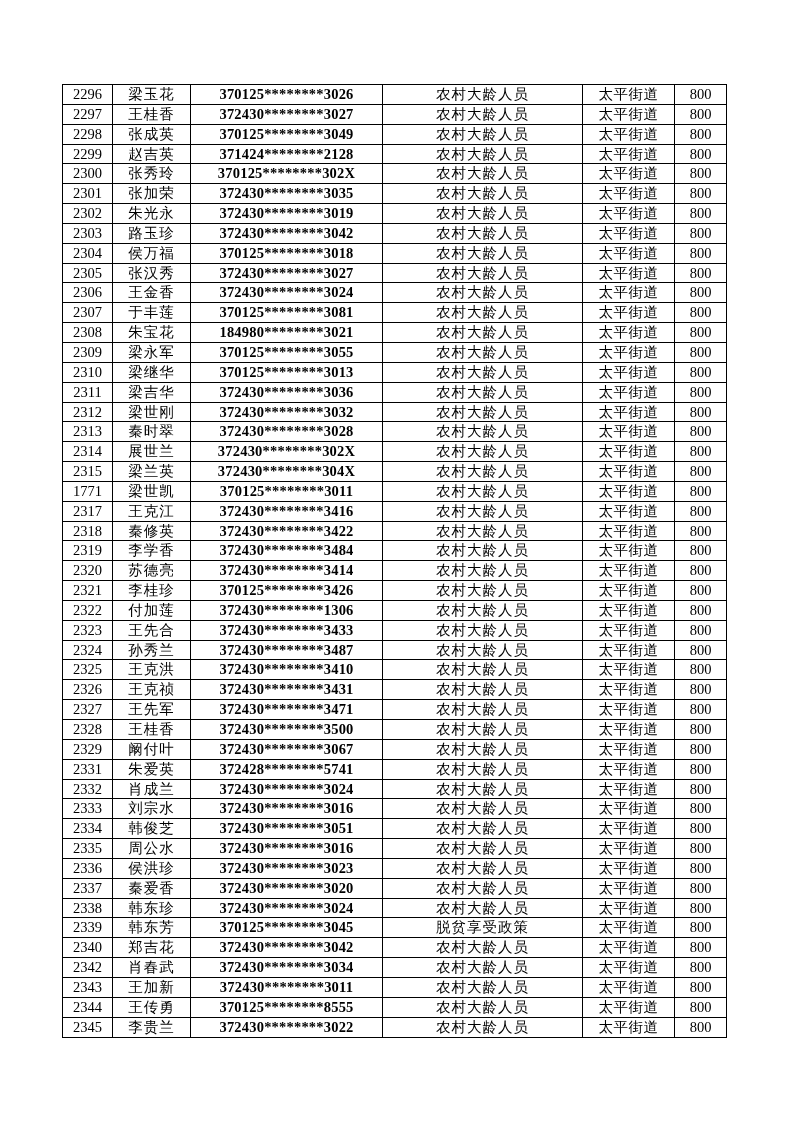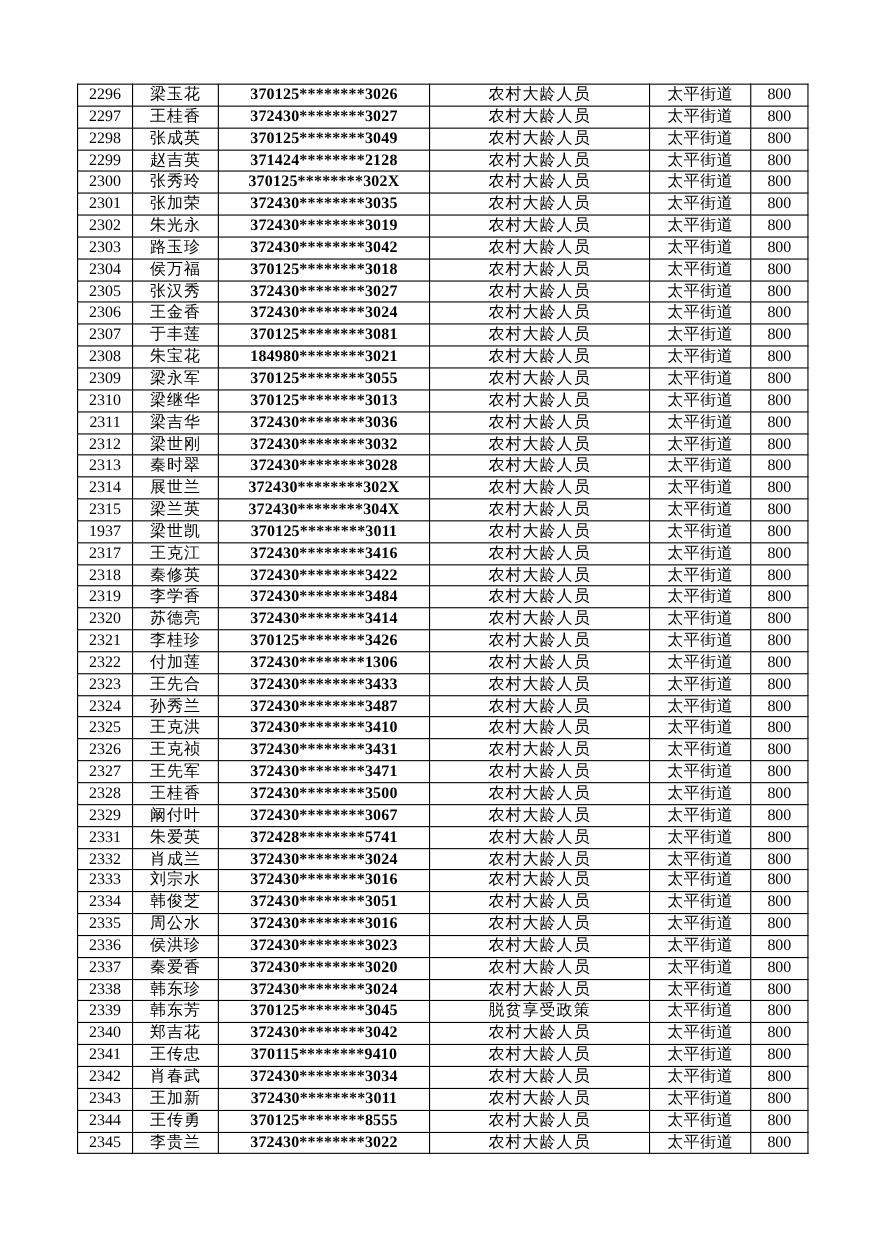--- a/index.html
+++ b/index.html
@@ -19,23 +19,22 @@
     position: absolute;
     left: 0;
     top: 0;
     width: 800px;
     height: 1131px;
     background: #ffffff;
   }
   #table-wrap {
     position: absolute;
     left: 62px;
-    top: 76px;
+    top: 84px;
     width: 664px;
-    margin-left: 8px;
   }
   table.roster {
     border-collapse: collapse;
     table-layout: fixed;
     width: 664px;
     border: 1.6px solid #000000;
   }
   table.roster td {
     border: 1px solid #000000;
     padding: 0;
@@ -248,21 +247,21 @@
           </tr>
           <tr>
             <td class="seq">2315</td>
             <td class="name">梁兰英</td>
             <td class="idcard">372430********304X</td>
             <td class="cat">农村大龄人员</td>
             <td class="street">太平街道</td>
             <td class="amt">800</td>
           </tr>
           <tr>
-            <td class="seq">1937</td>
+            <td class="seq">1771</td>
             <td class="name">梁世凯</td>
             <td class="idcard">370125********3011</td>
             <td class="cat">农村大龄人员</td>
             <td class="street">太平街道</td>
             <td class="amt">800</td>
           </tr>
           <tr>
             <td class="seq">2317</td>
             <td class="name">王克江</td>
             <td class="idcard">372430********3416</td>
@@ -435,28 +434,20 @@
             <td class="name">韩东芳</td>
             <td class="idcard">370125********3045</td>
             <td class="cat">脱贫享受政策</td>
             <td class="street">太平街道</td>
             <td class="amt">800</td>
           </tr>
           <tr>
             <td class="seq">2340</td>
             <td class="name">郑吉花</td>
             <td class="idcard">372430********3042</td>
-            <td class="cat">农村大龄人员</td>
-            <td class="street">太平街道</td>
-            <td class="amt">800</td>
-          </tr>
-          <tr>
-            <td class="seq">2341</td>
-            <td class="name">王传忠</td>
-            <td class="idcard">370115********9410</td>
             <td class="cat">农村大龄人员</td>
             <td class="street">太平街道</td>
             <td class="amt">800</td>
           </tr>
           <tr>
             <td class="seq">2342</td>
             <td class="name">肖春武</td>
             <td class="idcard">372430********3034</td>
             <td class="cat">农村大龄人员</td>
             <td class="street">太平街道</td>

